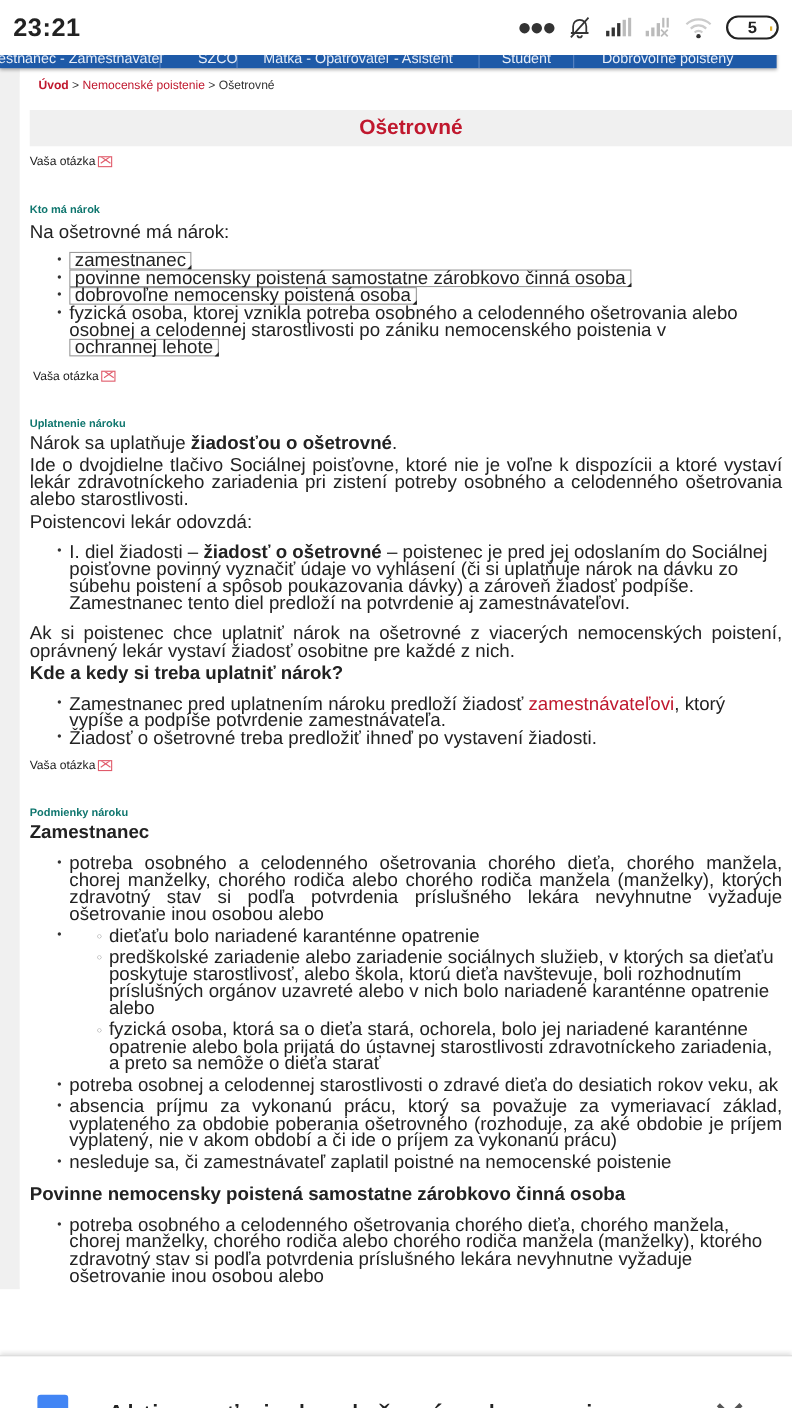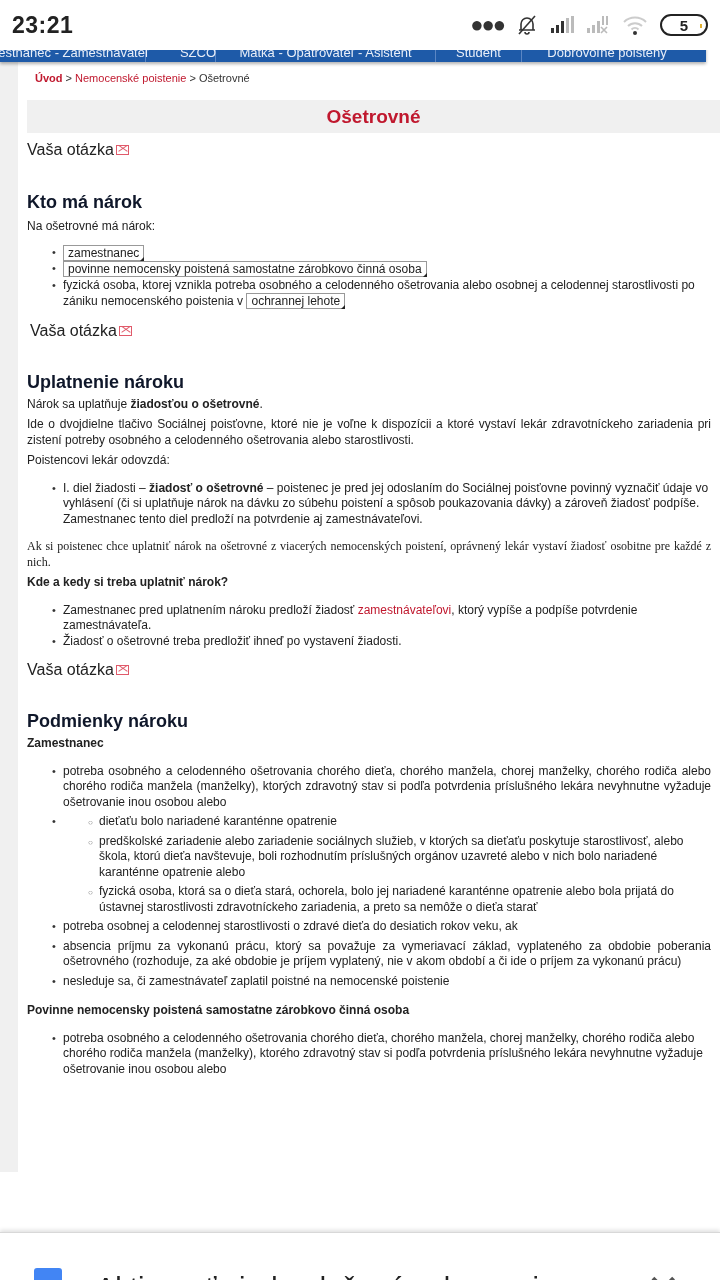--- a/index.html
+++ b/index.html
@@ -23,28 +23,28 @@
   .content { position: absolute; top: 70px; left: 18px; width: 702px; height: 1100px; background: #fff; overflow: hidden; }
   .inner { padding: 0 9px 0 9px; }
 
   .breadcrumb { font-size: 11px; padding: 2px 0 0 17px; height: 30px; color: #333; }
   .breadcrumb .crumb-link { color: #c0182e; }
   .breadcrumb .crumb-home { color: #c0182e; font-weight: bold; }
 
   .title-bar { background: #f0f0f0; height: 33px; margin-left: 9px; display: flex; align-items: center; justify-content: center; }
   .title-bar h1 { color: #c0182e; font-size: 19px; font-weight: bold; }
 
-  p, li { font-size: 12px; line-height: 15.5px; color: #222; }
-  .ask { margin-top: 8px; font-size: 16px; display: flex; align-items: center; gap: 2px; }
+  p, li { font-size: 17px; line-height: 15.5px; color: #222; }
+  .ask { margin-top: 8px; font-size: 11px; display: flex; align-items: center; gap: 2px; }
   .envelope { display: inline-block; width: 13px; height: 10px; border: 1px solid #e05a6a; position: relative; overflow: hidden; }
   .envelope::before, .envelope::after { content: ""; position: absolute; top: -4px; width: 1px; height: 12px; background: #e05a6a; }
   .envelope::before { left: 5px; transform: rotate(-55deg); }
   .envelope::after { left: 6px; transform: rotate(55deg); }
 
-  h2 { color: #0f172a; font-size: 18px; font-weight: bold; margin-bottom: 6px; }
+  h2 { color: #0f766e; font-size: 10px; font-weight: bold; margin-bottom: 6px; }
   .section { margin-top: 33px; }
   ul { list-style: none; margin: 12px 0 0 0; padding-left: 36px; }
   ul li { position: relative; }
   ul li::before { content: "•"; position: absolute; left: -11px; top: 0; font-size: 11px; color: #333; }
   ul.circle li::before { content: "○"; font-size: 8px; left: -11px; top: 1px; color: #777; }
   .boxed { display: inline-block; border: 1px solid #999; padding: 0 4px; line-height: 14px; position: relative; }
   .boxed::after { content: ""; position: absolute; right: -1px; bottom: -1px; border-left: 4px solid transparent; border-bottom: 4px solid #222; }
   .justify { text-align: justify; }
   p.gap { margin-top: 5px; }
   b { font-weight: bold; }
@@ -118,37 +118,38 @@
       <span>Vaša otázka</span>
       <span class="envelope"></span>
     </div>
 
     <div class="section" style="margin-top:33px;">
       <h2>Kto má nárok</h2>
       <p>Na ošetrovné má nárok:</p>
       <ul style="margin-top:10px;">
         <li><span class="boxed">zamestnanec</span></li>
         <li><span class="boxed">povinne nemocensky poistená samostatne zárobkovo činná osoba</span></li>
+        <li><span class="boxed">dobrovoľne nemocensky poistená osoba</span></li>
         <li><span>fyzická osoba, ktorej vznikla potreba osobného a celodenného ošetrovania alebo osobnej a celodennej starostlivosti po zániku nemocenského poistenia v </span><span class="boxed">ochrannej lehote</span></li>
       </ul>
       <div class="ask" style="margin-top:12px;padding-left:3px;">
         <span>Vaša otázka</span>
         <span class="envelope"></span>
       </div>
     </div>
 
     <div class="section" style="margin-top:32px;">
       <h2 style="margin-bottom:4px;">Uplatnenie nároku</h2>
       <p><span>Nárok sa uplatňuje </span><b>žiadosťou o ošetrovné</b><span>.</span></p>
       <p class="justify gap">Ide o dvojdielne tlačivo Sociálnej poisťovne, ktoré nie je voľne k dispozícii a ktoré vystaví lekár zdravotníckeho zariadenia pri zistení potreby osobného a celodenného ošetrovania alebo starostlivosti.</p>
       <p class="gap">Poistencovi lekár odovzdá:</p>
       <ul style="margin-top:12px;">
         <li><span>I. diel žiadosti – </span><b>žiadosť o ošetrovné</b><span> – poistenec je pred jej odoslaním do Sociálnej poisťovne povinný vyznačiť údaje vo vyhlásení (či si uplatňuje nárok na dávku zo súbehu poistení a spôsob poukazovania dávky) a zároveň žiadosť podpíše. Zamestnanec tento diel predloží na potvrdenie aj zamestnávateľovi.</span></li>
       </ul>
-      <p class="justify" style="margin-top:12px;font-family:Liberation Serif, serif;">Ak si poistenec chce uplatniť nárok na ošetrovné z viacerých nemocenských poistení, oprávnený lekár vystaví žiadosť osobitne pre každé z nich.</p>
+      <p class="justify" style="margin-top:12px;">Ak si poistenec chce uplatniť nárok na ošetrovné z viacerých nemocenských poistení, oprávnený lekár vystaví žiadosť osobitne pre každé z nich.</p>
       <p class="gap"><b>Kde a kedy si treba uplatniť nárok?</b></p>
       <ul style="margin-top:12px;">
         <li><span>Zamestnanec pred uplatnením nároku predloží žiadosť </span><span class="red">zamestnávateľovi</span><span>, ktorý vypíše a podpíše potvrdenie zamestnávateľa.</span></li>
         <li>Žiadosť o ošetrovné treba predložiť ihneď po vystavení žiadosti.</li>
       </ul>
       <div class="ask" style="margin-top:12px;">
         <span>Vaša otázka</span>
         <span class="envelope"></span>
       </div>
     </div>

